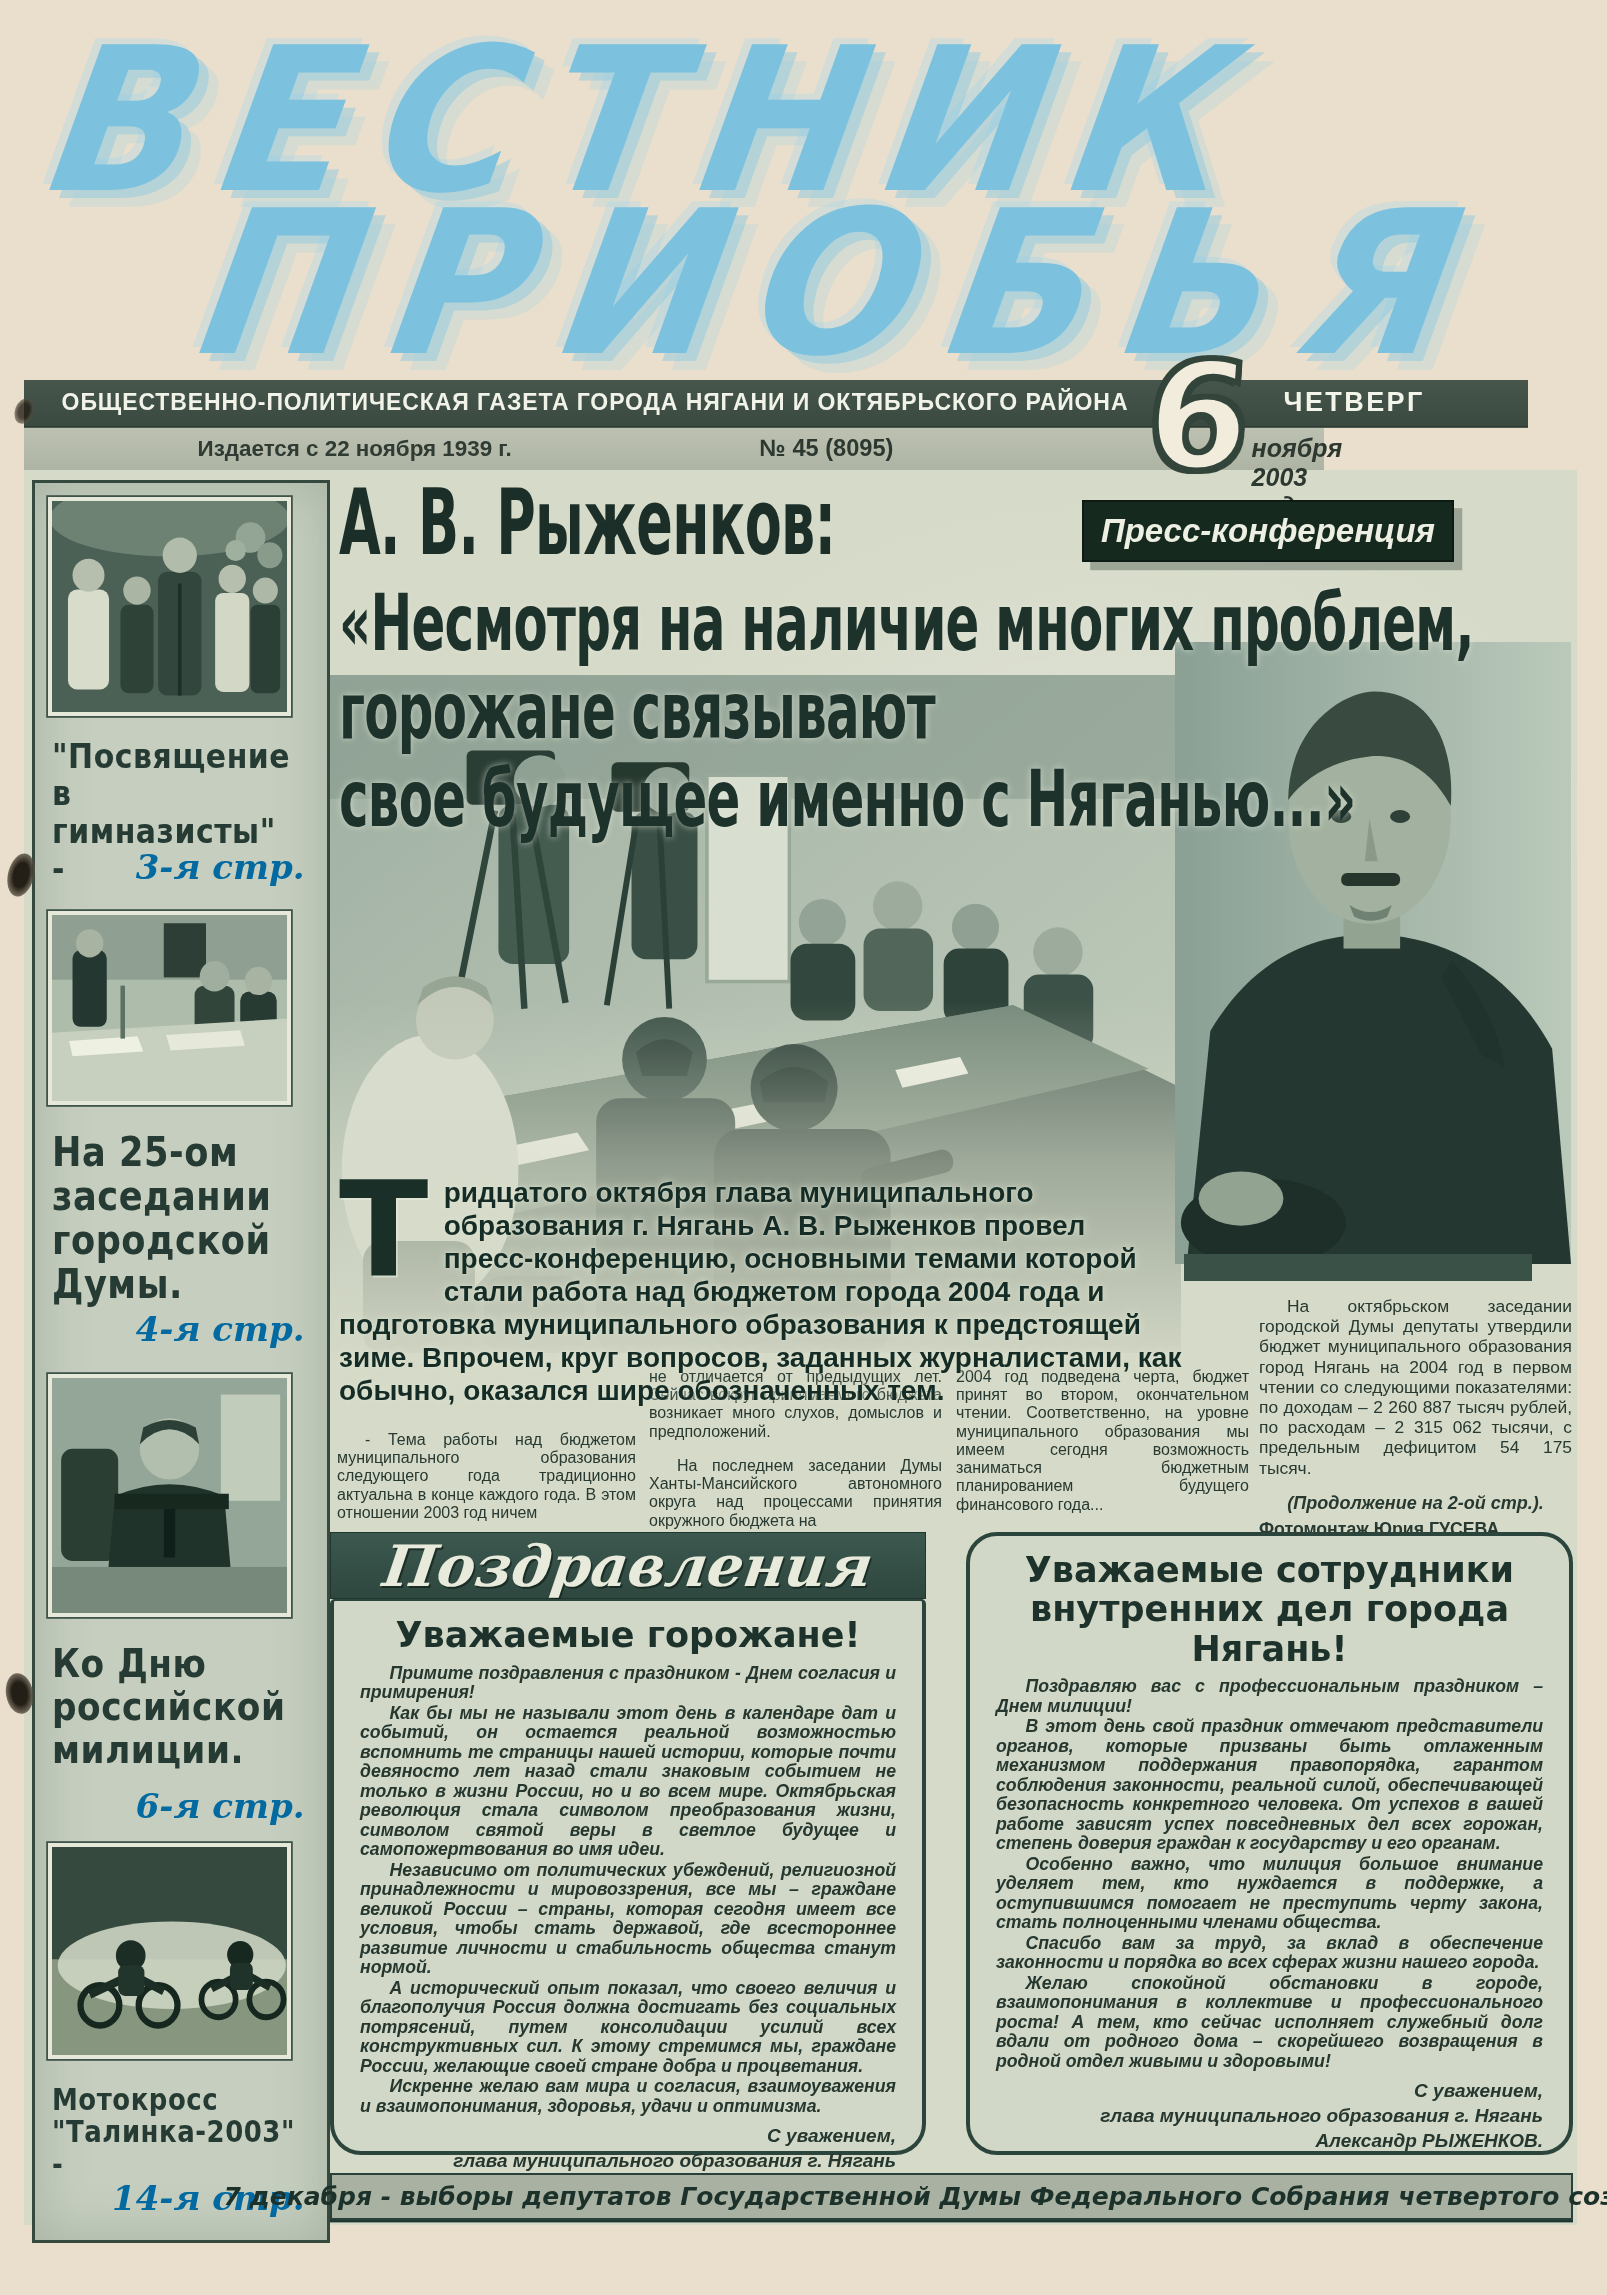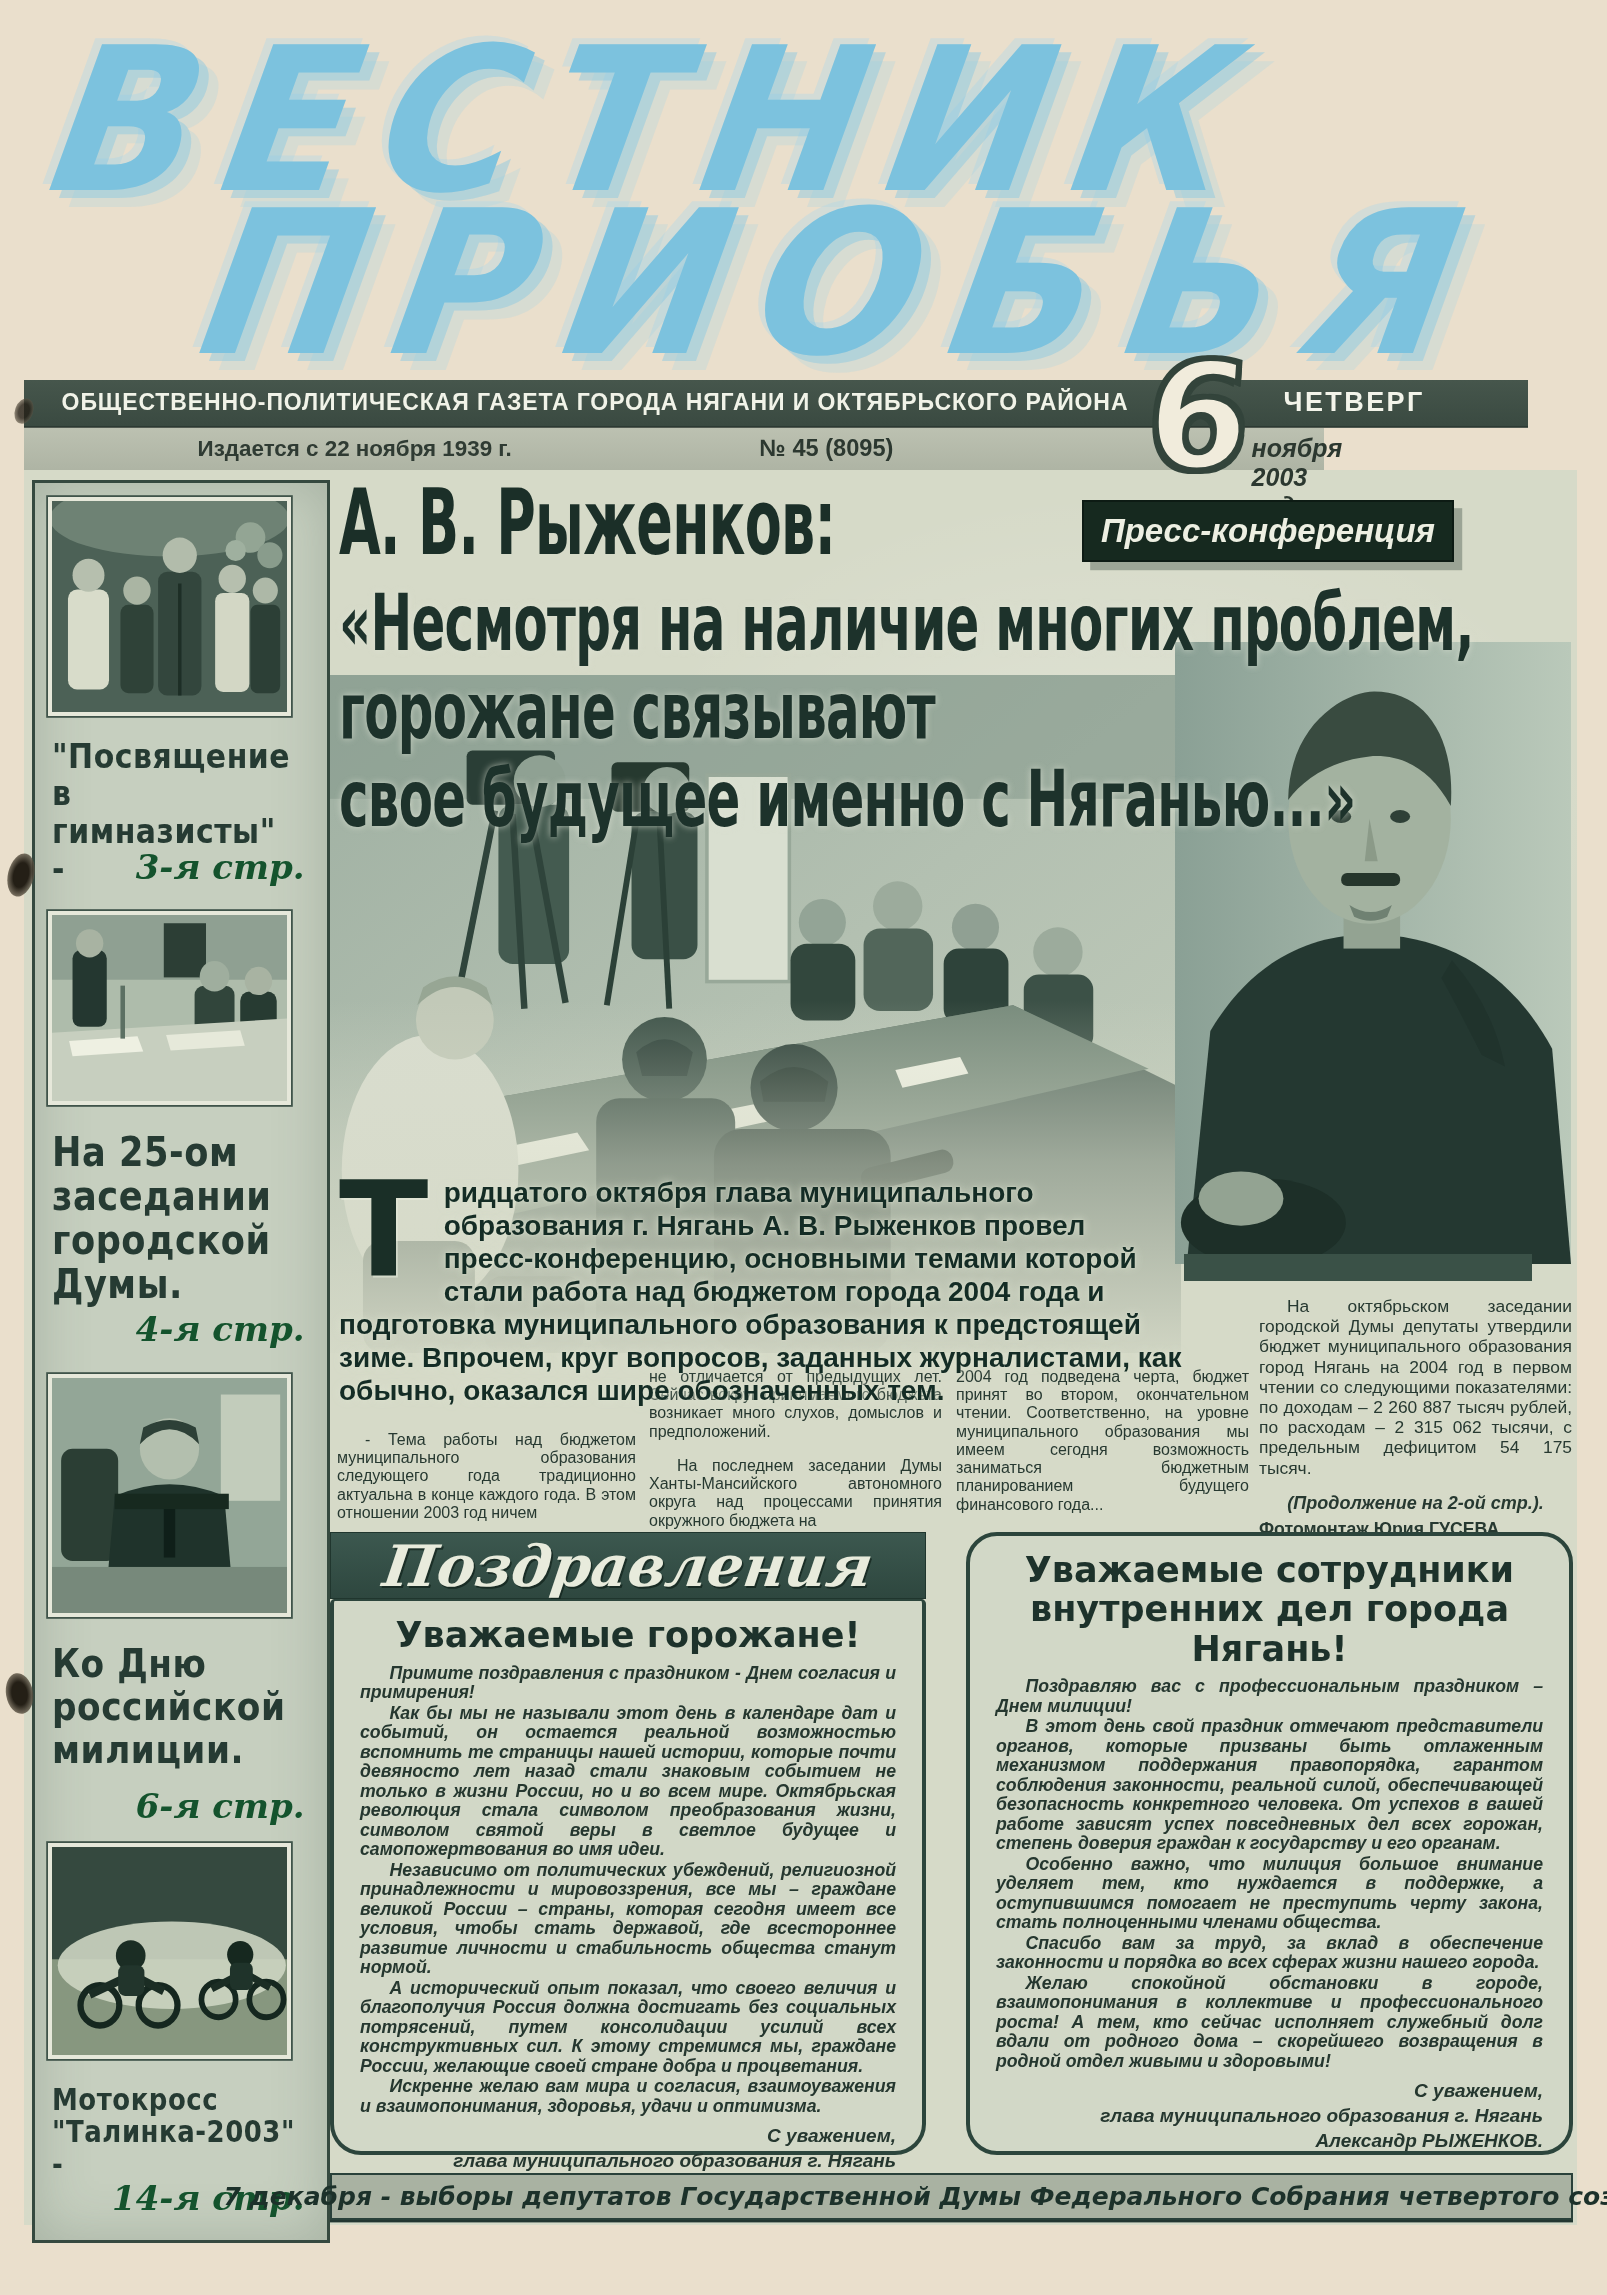--- a/index.html
+++ b/index.html
@@ -54,21 +54,21 @@
 
   
   .sidebar{
     position:absolute;left:32px;top:480px;width:298px;height:1763px;
     background:#c6cfbf;border:3.5px solid #35493f;box-sizing:border-box;
     box-shadow:inset 0 0 53px rgba(70,90,78,.25);
   }
   .ph{position:absolute;left:13px;width:243px;border:4.1px solid #e6e8da;box-shadow:0 0 0 1.8px #40544a;background:#5f7468;box-sizing:border-box;}
   .ph svg{display:block;width:100%;height:100%;}
   .sb-title{position:absolute;left:16.5px;width:265px;font-family:"DejaVu Sans",sans-serif;font-weight:bold;color:#263b33;line-height:1.1;letter-spacing:0.6px;transform:scaleX(.88);transform-origin:left top;}
-  .sb-page{position:absolute;right:22.4px;font-family:"DejaVu Serif",serif;font-style:italic;font-weight:bold;font-size:34px;color:#14532d;}
+  .sb-page{position:absolute;right:22.4px;font-family:"DejaVu Serif",serif;font-style:italic;font-weight:bold;font-size:34px;color:#0369a1;}
   .ph1{top:14px;height:219px;}  .ti1{top:255px;font-size:34px;}   .pg1{top:364px;}
   .ph2{top:428px;height:194px;} .ti2{top:647px;font-size:40px;}  .pg2{top:826px;}
   .ph3{top:891px;height:243px;}.ti3{top:1160px;font-size:39px;}  .pg3{top:1303px;}
   .ph4{top:1360px;height:216px;}.ti4{top:1601px;font-size:29.5px;}  .pg4{top:1695px;}
 
   
   .kicker{
     position:absolute;left:1082px;top:500px;width:372px;height:62px;z-index:5;
     background:#16291f;border:2.4px solid #0d1b14;box-sizing:border-box;
     box-shadow:8.2px 8.2px 0 rgba(95,110,98,.5);

